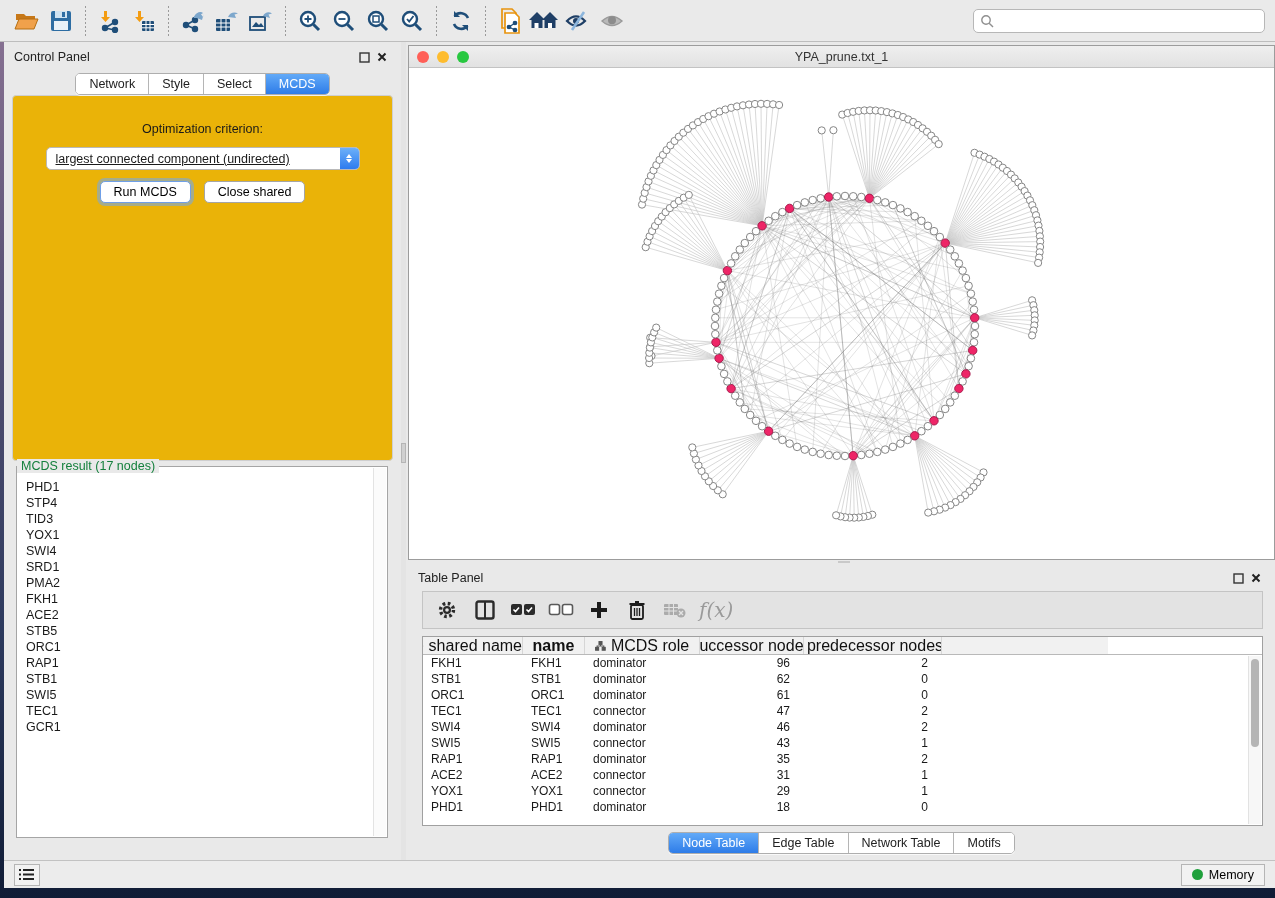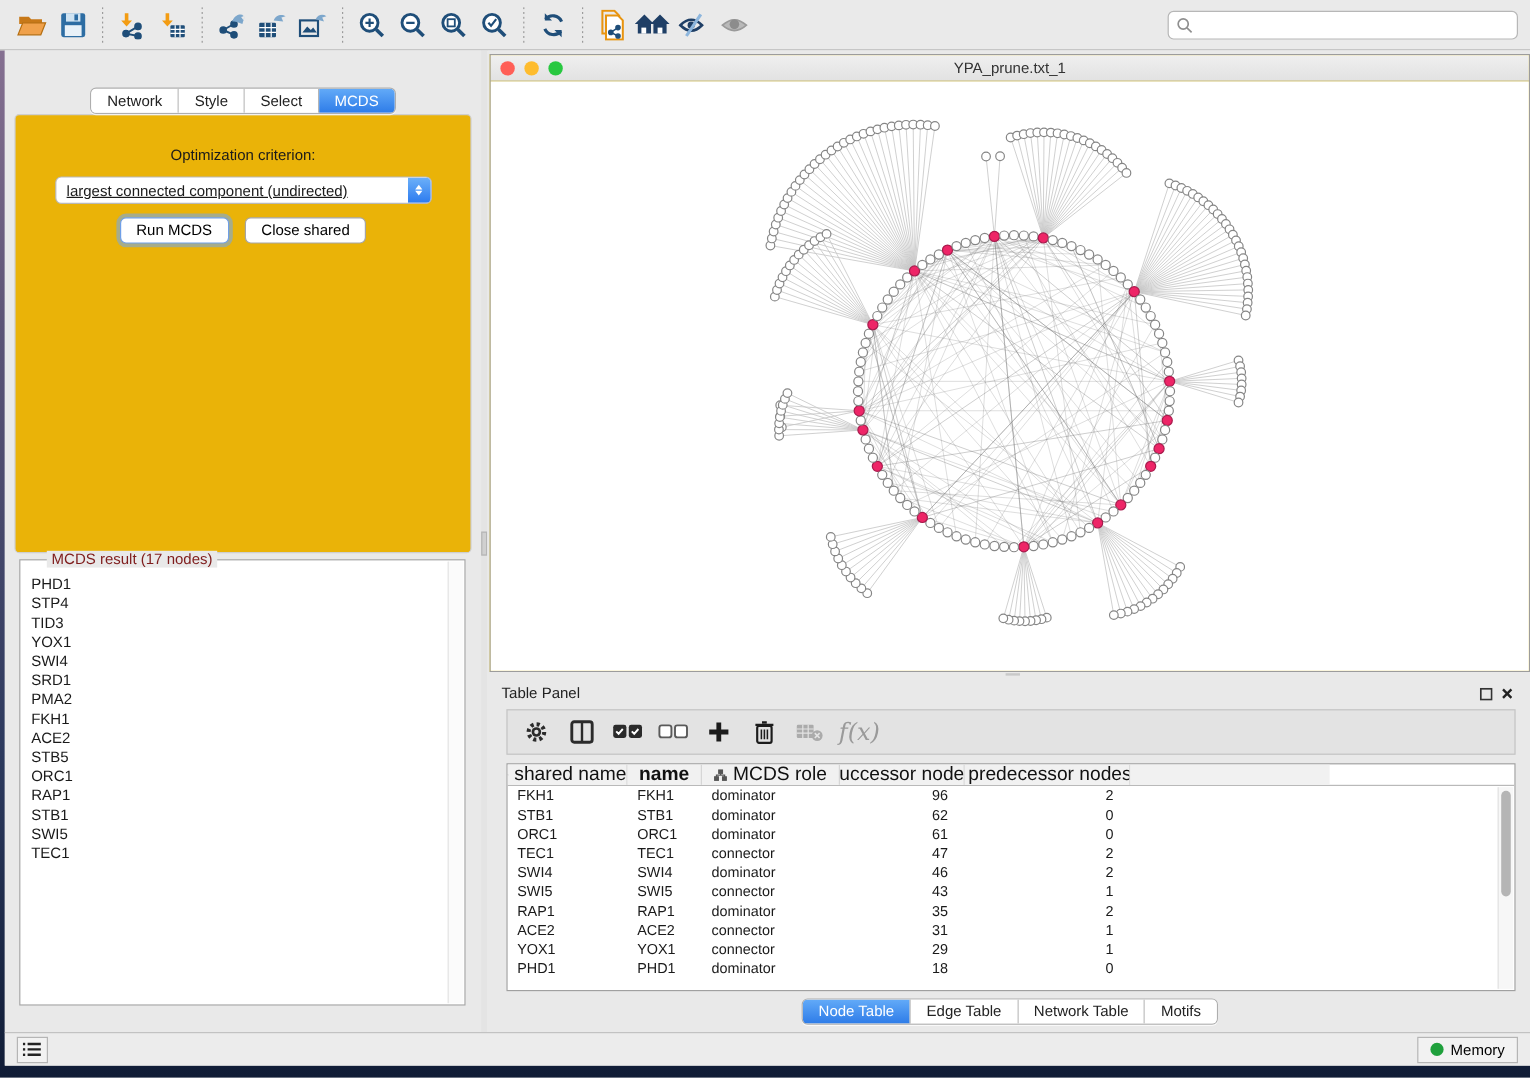--- a/index.html
+++ b/index.html
@@ -42,34 +42,34 @@
                  display:flex; flex-direction:column; align-items:center; justify-content:center; gap:1px; }
   .combo .step i { display:block; width:0; height:0; border-left:3.5px solid transparent; border-right:3.5px solid transparent; }
   .combo .step .up { border-bottom:4px solid #fff; }
   .combo .step .dn { border-top:4px solid #fff; }
   .btnrow { display:flex; justify-content:center; gap:13px; margin-top:11px; }
   .btn { background:#fff; border:1px solid #a5a5a5; border-radius:5px; padding:3px 13px; font-size:12.5px;
          font-family:inherit; cursor:pointer; }
   .btn.focused { border-color:#6f9fe8; box-shadow:0 0 0 3px rgba(110,165,245,.55); }
   .group { position:absolute; left:12px; right:13px; top:424px; height:372px; border:1px solid #a5a5a5;
            background:#fff; }
-  .group-title { position:absolute; top:-8px; left:22px; background:#e9e9e9; padding:0 4px; font-size:12.5px; color:#7f1d1d; }
+  .group-title { position:absolute; top:-8px; left:0; background:#e9e9e9; padding:0 4px; font-size:12.5px; color:#15803d; }
   .mcds-list { position:absolute; left:1px; top:10px; bottom:1px; right:14px; overflow:hidden;
                padding:2px 0 0 8px; font-size:12.5px; line-height:16px; }
   .mcds-scroll { position:absolute; top:1px; bottom:1px; right:1px; width:13px; background:#fbfbfb;
                  border-left:1px solid #e3e3e3; }
 
   
   .vsplit { position:absolute; left:397px; top:42px; width:5px; bottom:28px; background:#e4e4e4; }
   .vsplit .grip { position:absolute; left:0; top:401px; width:5px; height:20px; background:#d0d0d0;
                   border:1px solid #b5b5b5; }
 
   
   .rcol { position:absolute; left:402px; top:42px; right:0; bottom:28px; background:#e9e9e9; }
-  .netwin { position:absolute; left:2px; top:3px; right:0; height:515px; background:#fde047;
+  .netwin { position:absolute; left:2px; top:3px; right:0; height:515px; background:#ffffff;
             border:1px solid #9c9c9c; }
   .net-title { height:22px; background:linear-gradient(#efefef,#e2e2e2); border-bottom:1px solid #c3c3c3;
                display:flex; align-items:center; padding:0 8px; position:relative; }
   .lights { display:flex; gap:8px; }
   .light { width:12px; height:12px; border-radius:50%; cursor:pointer; }
   .net-title .title { position:absolute; left:0; right:0; text-align:center; font-size:12.5px; color:#333; }
   .net-canvas { position:absolute; left:0; top:22px; right:0; bottom:0; background:#fff; overflow:hidden; }
   .hsplit-grip { position:absolute; left:432px; top:519px; width:12px; height:4px; background:#c9c9c9; }
 
   
@@ -251,20 +251,34 @@
     <div class="searchbox">
       <svg width="14" height="14" viewBox="0 0 14 14">
           <circle cx="6" cy="6" r="4.2" fill="none" stroke="#8f8f8f" stroke-width="1.4"></circle>
           <path d="M9.2 9.2L13 13" stroke="#8f8f8f" stroke-width="1.4"></path>
         </svg>
       <input type="text" placeholder="" style="">
     </div>
   </div>
 
   <div class="cp">
+    <div class="panel-head">
+      <span>Control Panel</span>
+      <span class="sp"></span>
+      <button class="wbtn">
+          <svg width="11" height="11" viewBox="0 0 11 11">
+            <rect x="1" y="1" width="9" height="9" fill="none" stroke="#333" stroke-width="1.4"></rect>
+          </svg>
+        </button>
+      <button class="wbtn">
+          <svg width="10" height="10" viewBox="0 0 10 10">
+            <path d="M1.5 1.5l7 7M8.5 1.5l-7 7" stroke="#222" stroke-width="2"></path>
+          </svg>
+        </button>
+    </div>
     <div class="cp-tabs" id="cpTabs"><span class="seg">
           <span class="si">Network</span>
           <span class="si">Style</span>
           <span class="si">Select</span>
           <span class="si sel">MCDS</span>
         </span></div>
     <div class="cp-inner">
       <div class="opt-label">Optimization criterion:</div>
       <div class="combo">
         <span class="txt">largest connected component (undirected)</span>
@@ -289,20 +303,21 @@
           <div>SRD1</div>
           <div>PMA2</div>
           <div>FKH1</div>
           <div>ACE2</div>
           <div>STB5</div>
           <div>ORC1</div>
           <div>RAP1</div>
           <div>STB1</div>
           <div>SWI5</div>
           <div>TEC1</div>
+          <div>GCR1</div>
         </div>
       <div class="mcds-scroll"></div>
     </div>
   </div>
 
   <div class="vsplit">
       <div class="grip"></div>
     </div>
 
   <div class="rcol">

